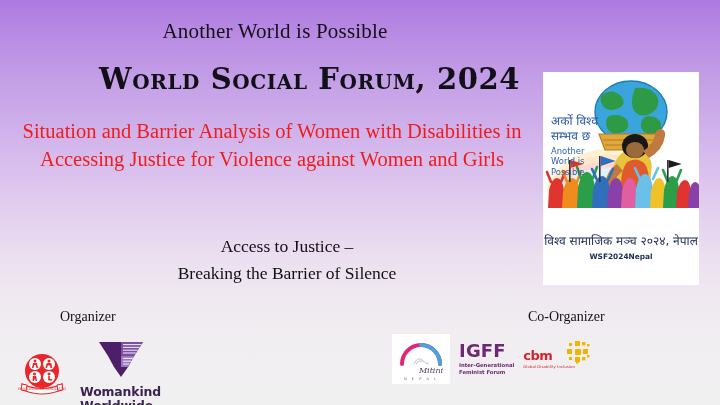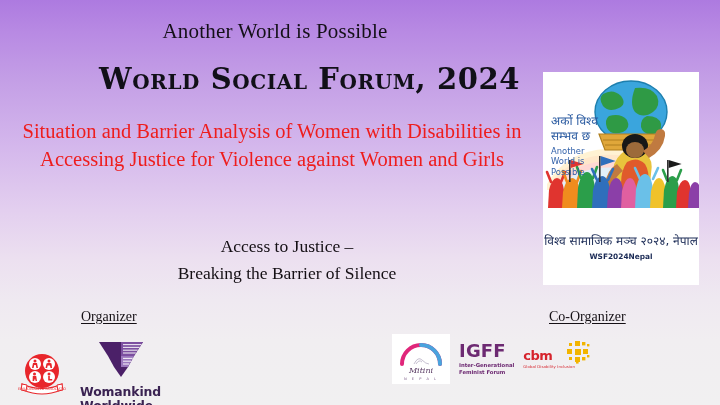--- a/index.html
+++ b/index.html
@@ -135,23 +135,21 @@
   .poster-caption .cap-np { font-size: 12px; display:block; }
   .poster-caption .cap-en { font-size: 8.2px; font-weight: 700; display:block; margin-top: 3px;}
   .poster-caption .cap-tag { font-size: 7.4px; font-weight: 700; display:block; margin-top: 3px;}
 
   
   .footer-label {
     position: absolute;
     font-family: "Liberation Serif", serif;
     font-size: 14px;
     color: #151015;
-    text-decoration: underline;
     text-underline-offset: 2px;
-    margin-left: 21px;
   }
   #organizer-label { left: 60px; top: 309px; }
   #co-organizer-label { left: 528px; top: 309px; }
 
   .logo-row {
     position: absolute;
     display: flex;
     align-items: center;
   }
   #organizer-logos { left: 18px; top: 336px; gap: 14px; }
@@ -238,20 +236,21 @@
     position: relative;
   }
   .mitini-name {
     position:absolute;
     left:0; bottom: 9px; width:58px;
     text-align:center;
     font-family:"DejaVu Serif", serif;
     font-style: italic;
     font-size: 8px;
     color: #55355f;
+    padding-left: 10px;
   }
   .mitini-sub {
     position:absolute;
     left:0; bottom: 3px; width:58px;
     text-align:center;
     font-family:"DejaVu Sans", sans-serif;
     font-size: 3.6px;
     letter-spacing: 2px;
     color: #7a5a86;
   }

